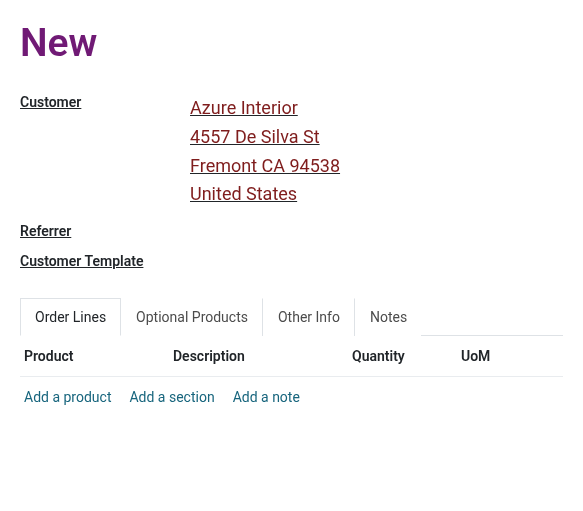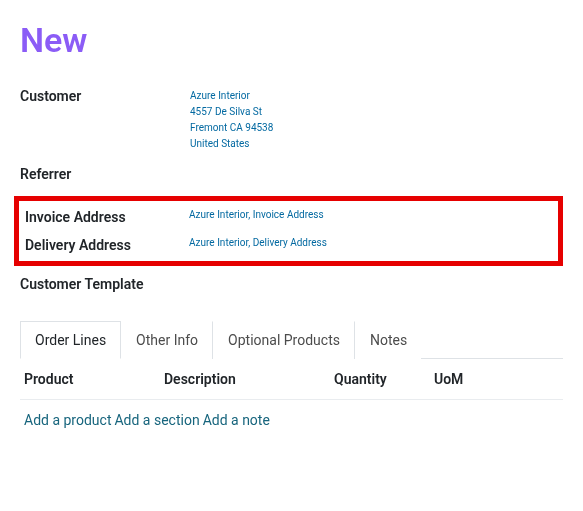--- a/index.html
+++ b/index.html
@@ -9,44 +9,45 @@
     font-size: 14px;
     color: #212529;
     background: #ffffff;
   }
   .page {
     padding: 20px 20px;
     width: 543px; 
     box-sizing: content-box;
   }
   h1.title {
-    font-size: 34px;
+    font-size: 39px;
     font-weight: 600;
     margin: 0 0 28px 0;
-    color: #8b5cf6;
+    color: #701a75;
   }
   .form-rows {
     position: relative;
+    text-decoration: underline;
   }
   .row {
     display: flex;
     align-items: flex-start;
     margin-bottom: 14px;
   }
   .row .label {
     width: 170px;
     flex: 0 0 170px;
     font-weight: 600;
     color: #212529;
     font-size: 14px;
   }
   .row .value {
     flex: 1 1 auto;
-    color: #0369a1;
-    font-size: 10px;
+    color: #7f1d1d;
+    font-size: 18px;
   }
   .row .value .line {
     display: block;
     line-height: 1.6;
   }
   .highlight-box {
     border: 5px solid #e60000;
     padding: 8px 6px;
     margin: 6px 0 10px -6px;
   }
@@ -84,29 +85,30 @@
   .tab:not(.active):last-child {
     border-right: none;
   }
   
   .table-head {
     display: flex;
     padding: 12px 4px;
     font-weight: 600;
     font-size: 14px;
     border-bottom: 1px solid #e9ecef;
+    gap: 9px;
   }
   .col-product { flex: 0 0 140px; }
   .col-desc    { flex: 0 0 170px; }
   .col-qty     { flex: 0 0 100px; text-align: left; }
   .col-uom     { flex: 0 0 80px; }
   
   .actions {
     display: flex;
-    gap: 3px;
+    gap: 18px;
     padding: 12px 4px;
   }
   .link {
     color: #17657d;
     font-size: 14px;
     cursor: pointer;
   }
 </style>
 </head>
 <body>
@@ -125,41 +127,31 @@
         <span class="line">Fremont CA 94538</span>
         <span class="line">United States</span>
       </div>
     </div>
 
     <div class="row">
       <div class="label">Referrer</div>
       <div class="value"></div>
     </div>
 
-    <div class="highlight-box">
-      <div class="row">
-        <div class="label" style="width:164px;flex-basis:164px">Invoice Address</div>
-        <div class="value">Azure Interior, Invoice Address</div>
-      </div>
-      <div class="row">
-        <div class="label" style="width:164px;flex-basis:164px">Delivery Address</div>
-        <div class="value">Azure Interior, Delivery Address</div>
-      </div>
-    </div>
 
     <div class="row">
       <div class="label">Customer Template</div>
     </div>
 
   </div>
 
   <div class="tabs">
     <div class="tab active">Order Lines</div>
+    <div class="tab">Optional Products</div>
     <div class="tab">Other Info</div>
-    <div class="tab">Optional Products</div>
     <div class="tab">Notes</div>
   </div>
 
   <div class="table-head">
     <div class="col-product">Product</div>
     <div class="col-desc">Description</div>
     <div class="col-qty">Quantity</div>
     <div class="col-uom">UoM</div>
   </div>
 

